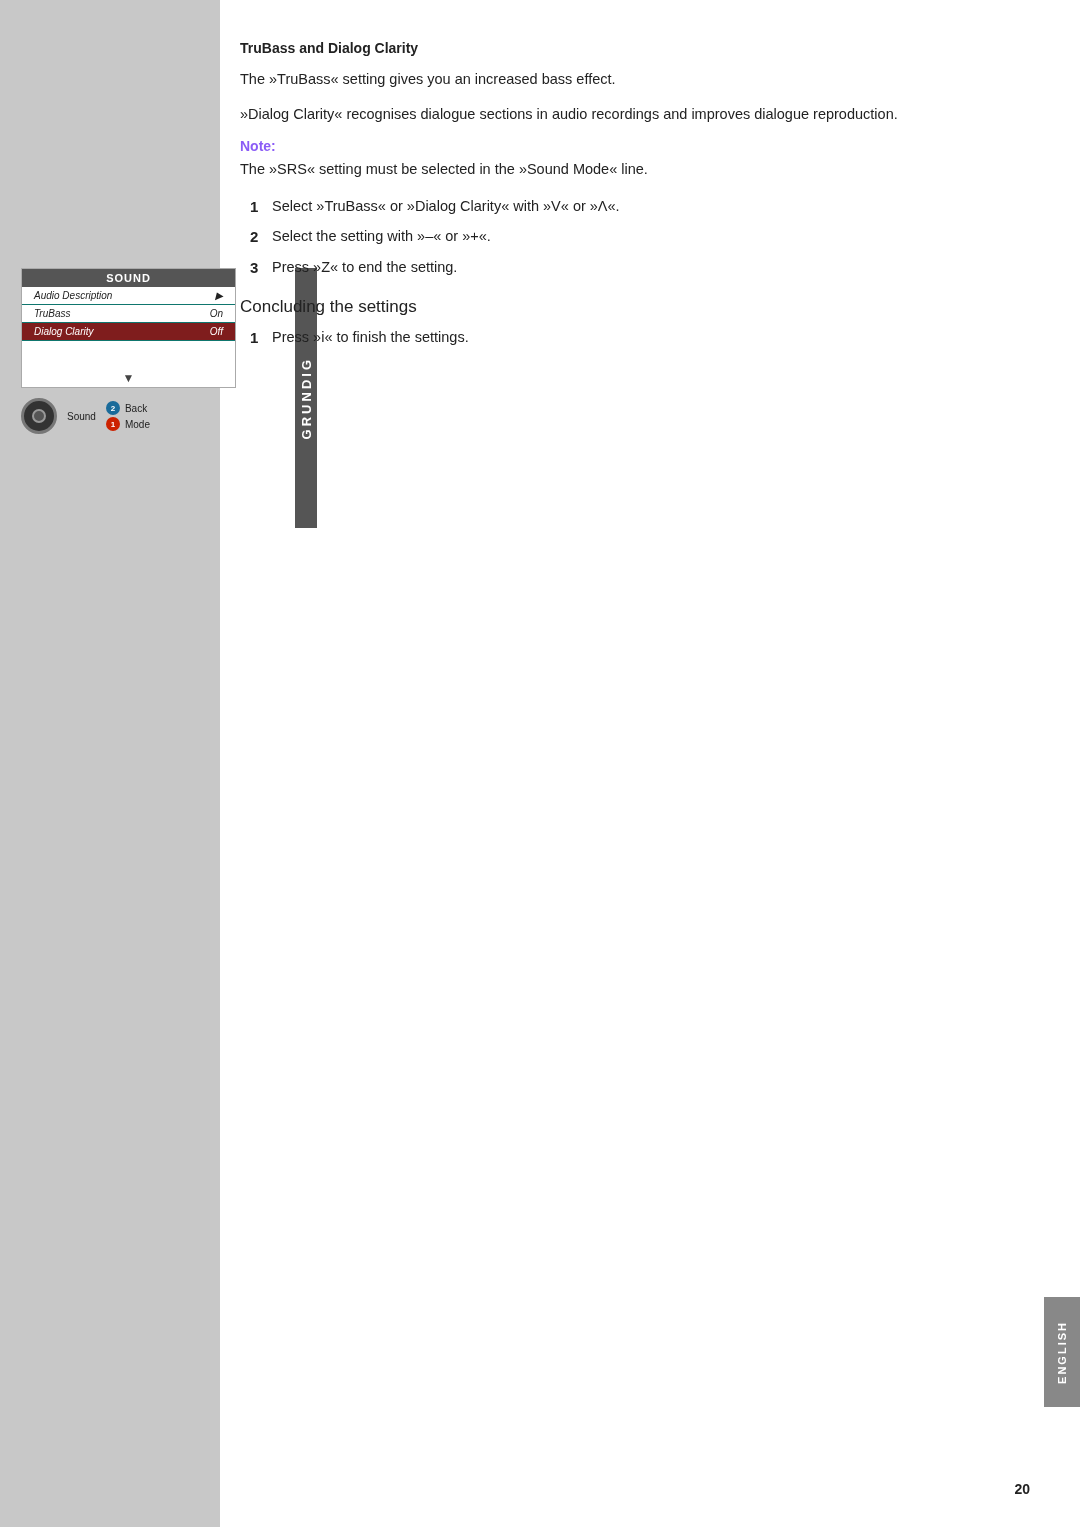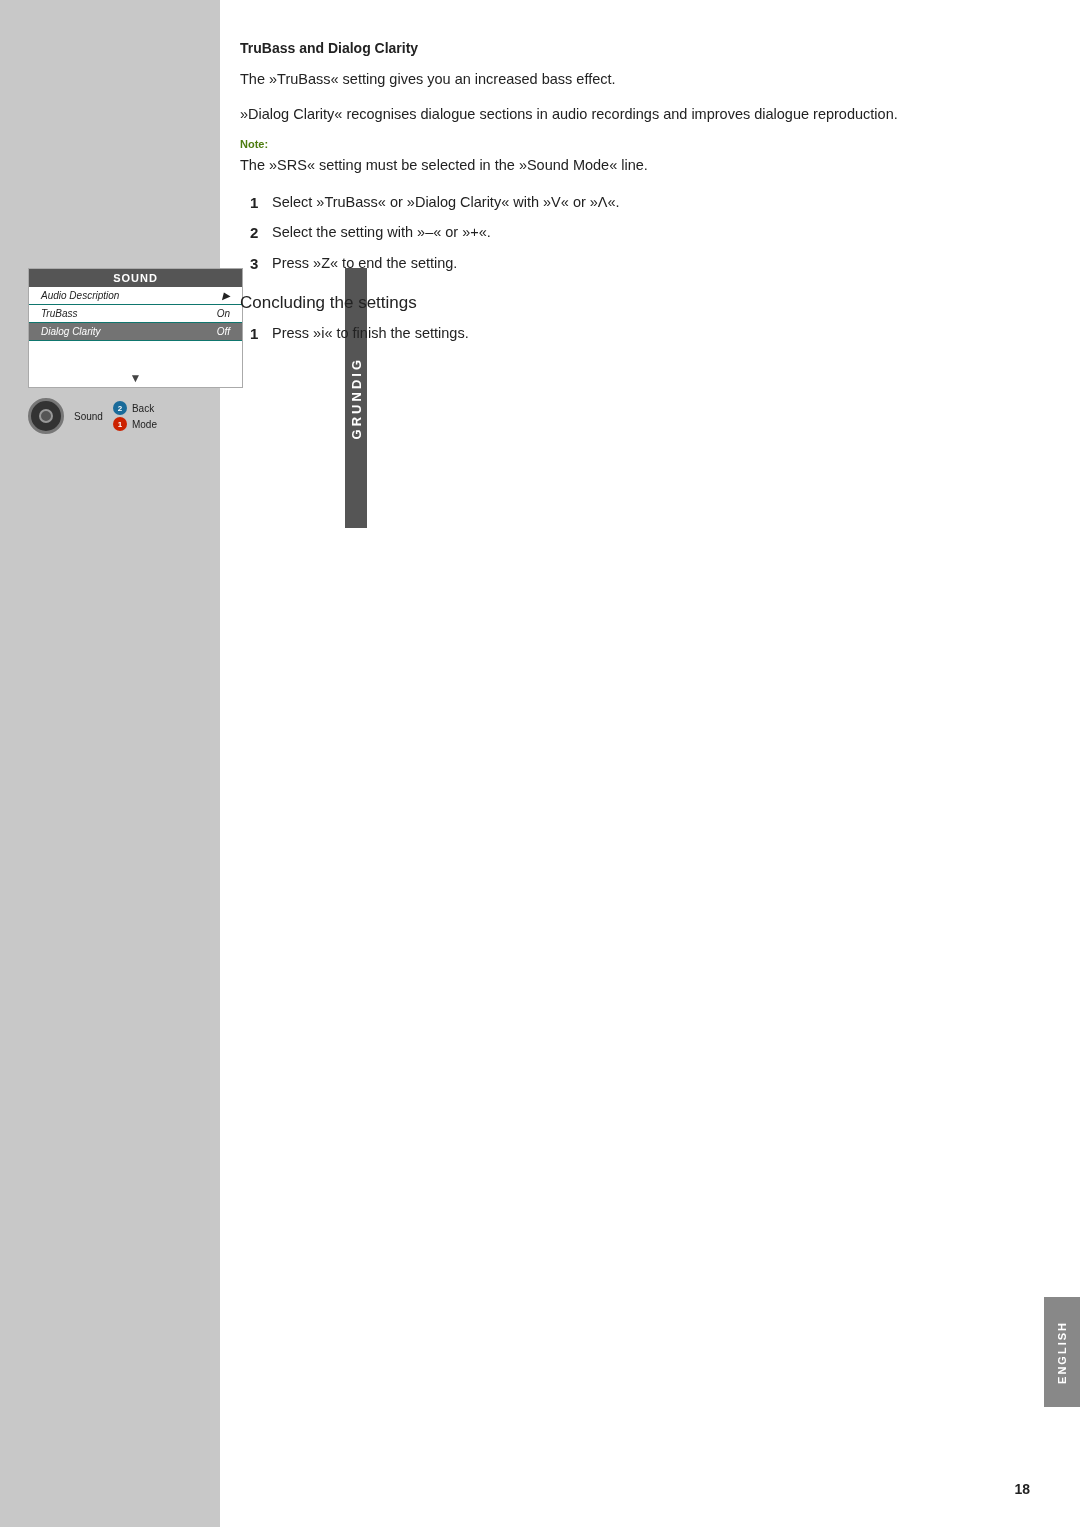--- a/index.html
+++ b/index.html
@@ -89,23 +89,23 @@
       font-size: 14.5px;
       line-height: 1.6;
       color: #222;
       margin-bottom: 12px;
       text-align: justify;
     }
 
     
     .note-heading {
       font-weight: bold;
-      color: #4d7c0f;
+      color: #8b5cf6;
       margin-bottom: 4px;
-      font-size: 11px;
+      font-size: 14px;
     }
 
     
     .steps {
       margin-left: 10px;
       margin-bottom: 14px;
     }
     .step {
       display: flex;
       align-items: flex-start;
@@ -127,23 +127,23 @@
       font-size: 17px;
       font-weight: normal;
       color: #222;
       margin-bottom: 10px;
       margin-top: 18px;
     }
 
     
     .menu-panel {
       position: absolute;
-      left: 28px;
+      left: 21px;
       top: 268px;
-      width: 317px;
+      width: 274px;
     }
 
     
     .menu-box {
       background: #fff;
       border: 1px solid #aaa;
       width: 215px;
       position: relative;
     }
     .menu-title-bar {
@@ -161,21 +161,21 @@
       align-items: center;
       padding: 3px 12px;
       font-size: 10px;
       border-bottom: 1px solid #0f766e;
       font-style: italic;
     }
     .menu-item:last-child {
       border-bottom: none;
     }
     .menu-item.selected {
-      background: #737373;
+      background: #7f1d1d;
       color: #fff;
       gap: 18px;
     }
     .menu-item-label { }
     .menu-item-value {
       font-size: 10px;
     }
     .menu-item-arrow {
       font-size: 10px;
     }
@@ -266,21 +266,21 @@
   </style>
 </head>
 <body>
 
 <div class="left-sidebar"></div>
 
 <div class="right-lang-tab">
   <span>ENGLISH</span>
 </div>
 
-<div class="page-number">18</div>
+<div class="page-number">20</div>
 
 <div class="menu-panel">
   <div class="menu-box">
     <div class="menu-title-bar">SOUND</div>
     <div class="menu-item">
       <span class="menu-item-label">Audio Description</span>
       <span class="menu-item-arrow">▶</span>
     </div>
     <div class="menu-item">
       <span class="menu-item-label">TruBass</span>

